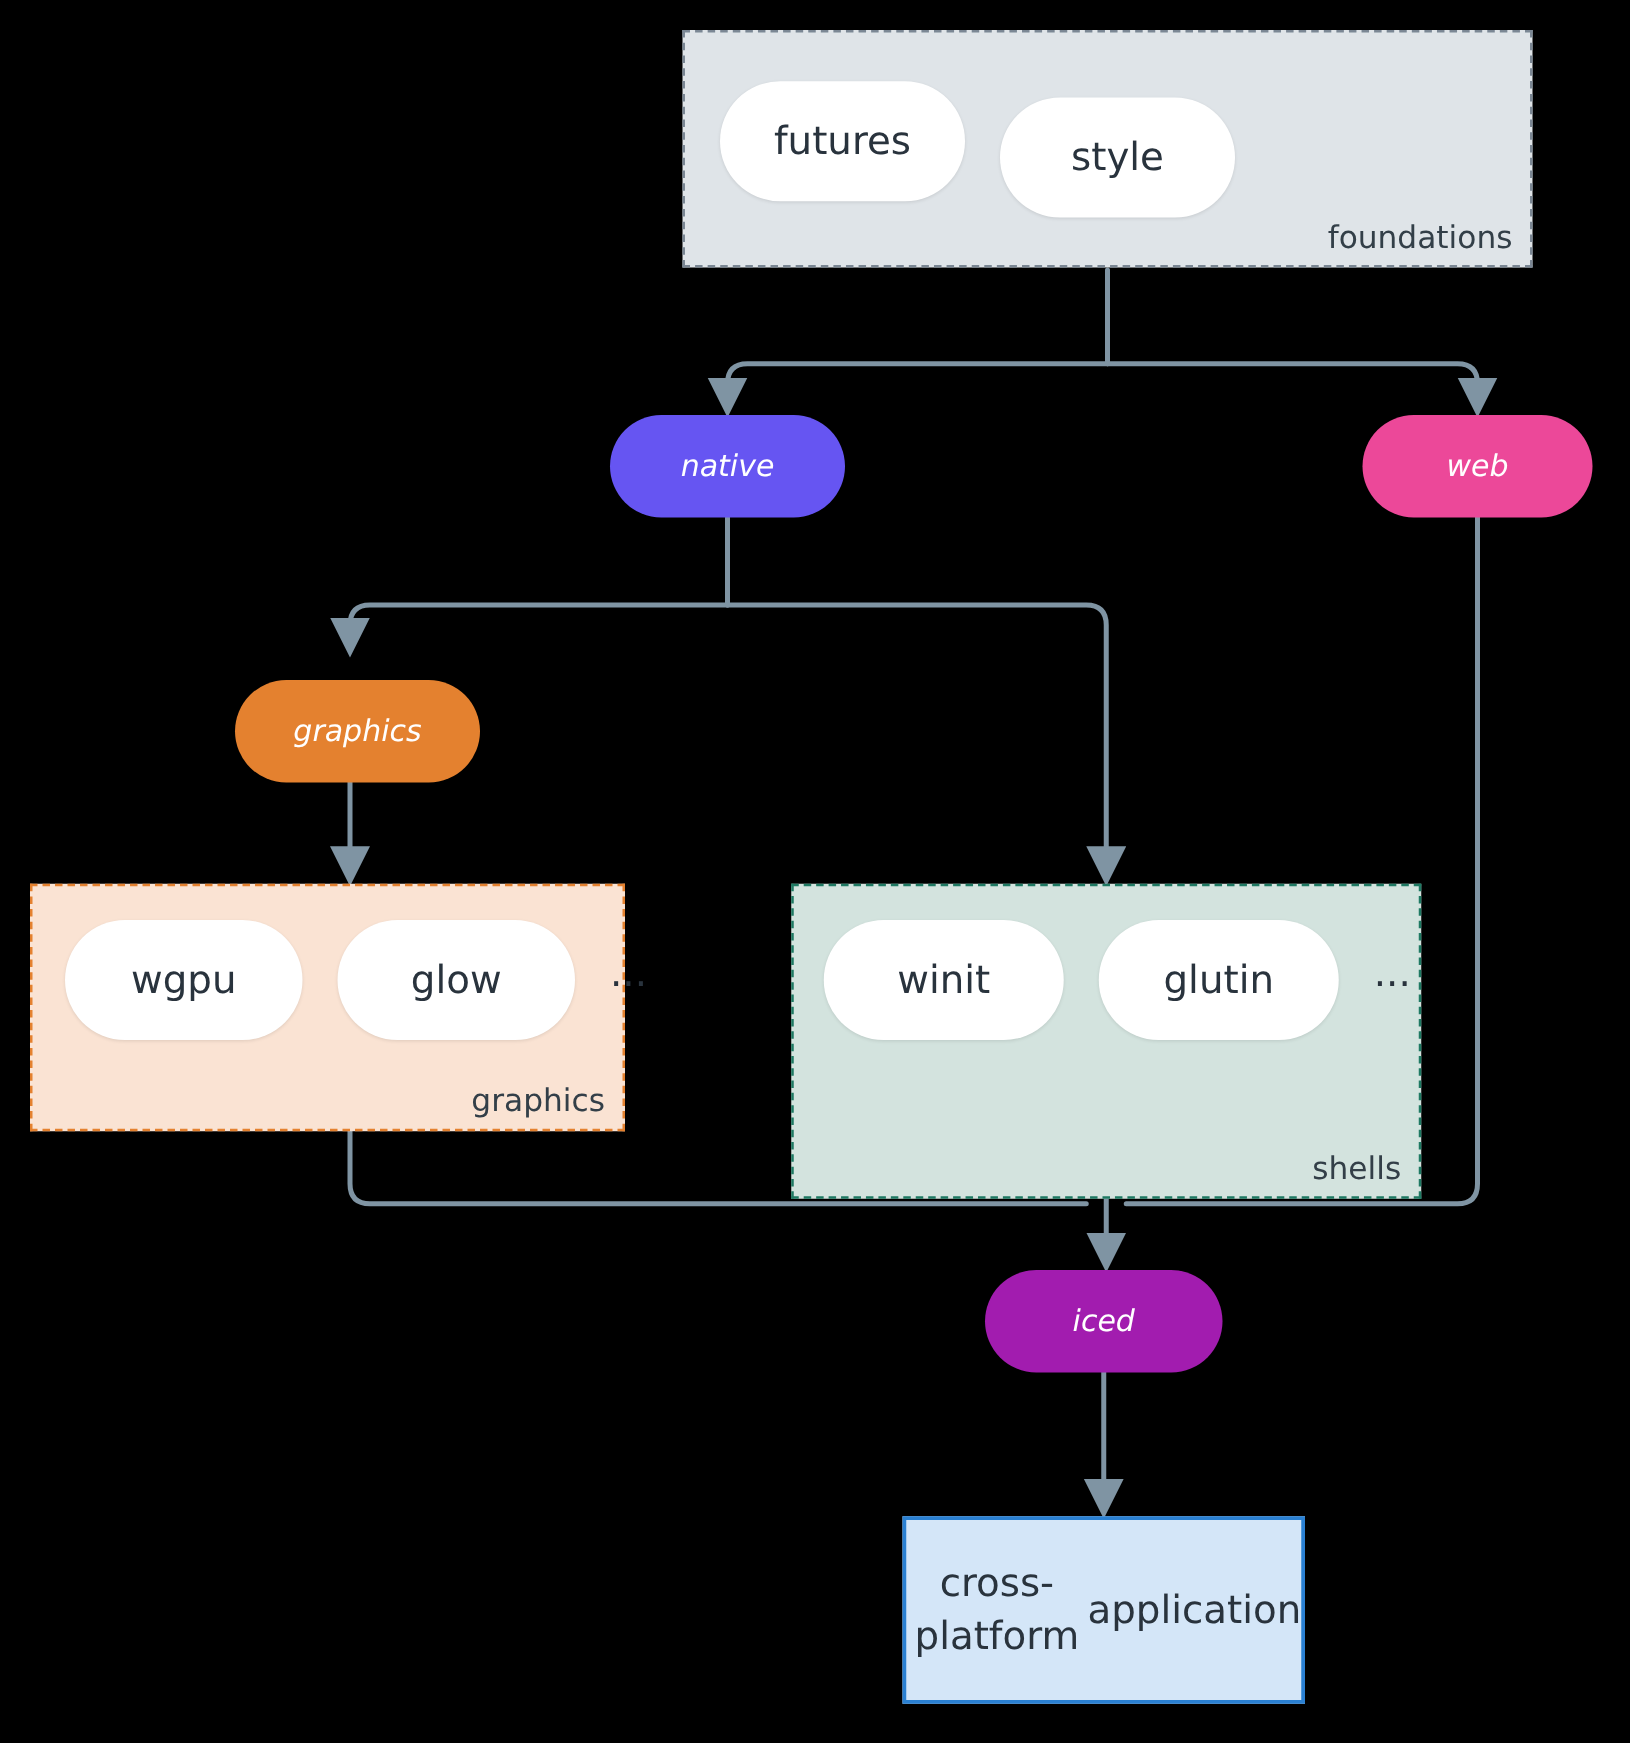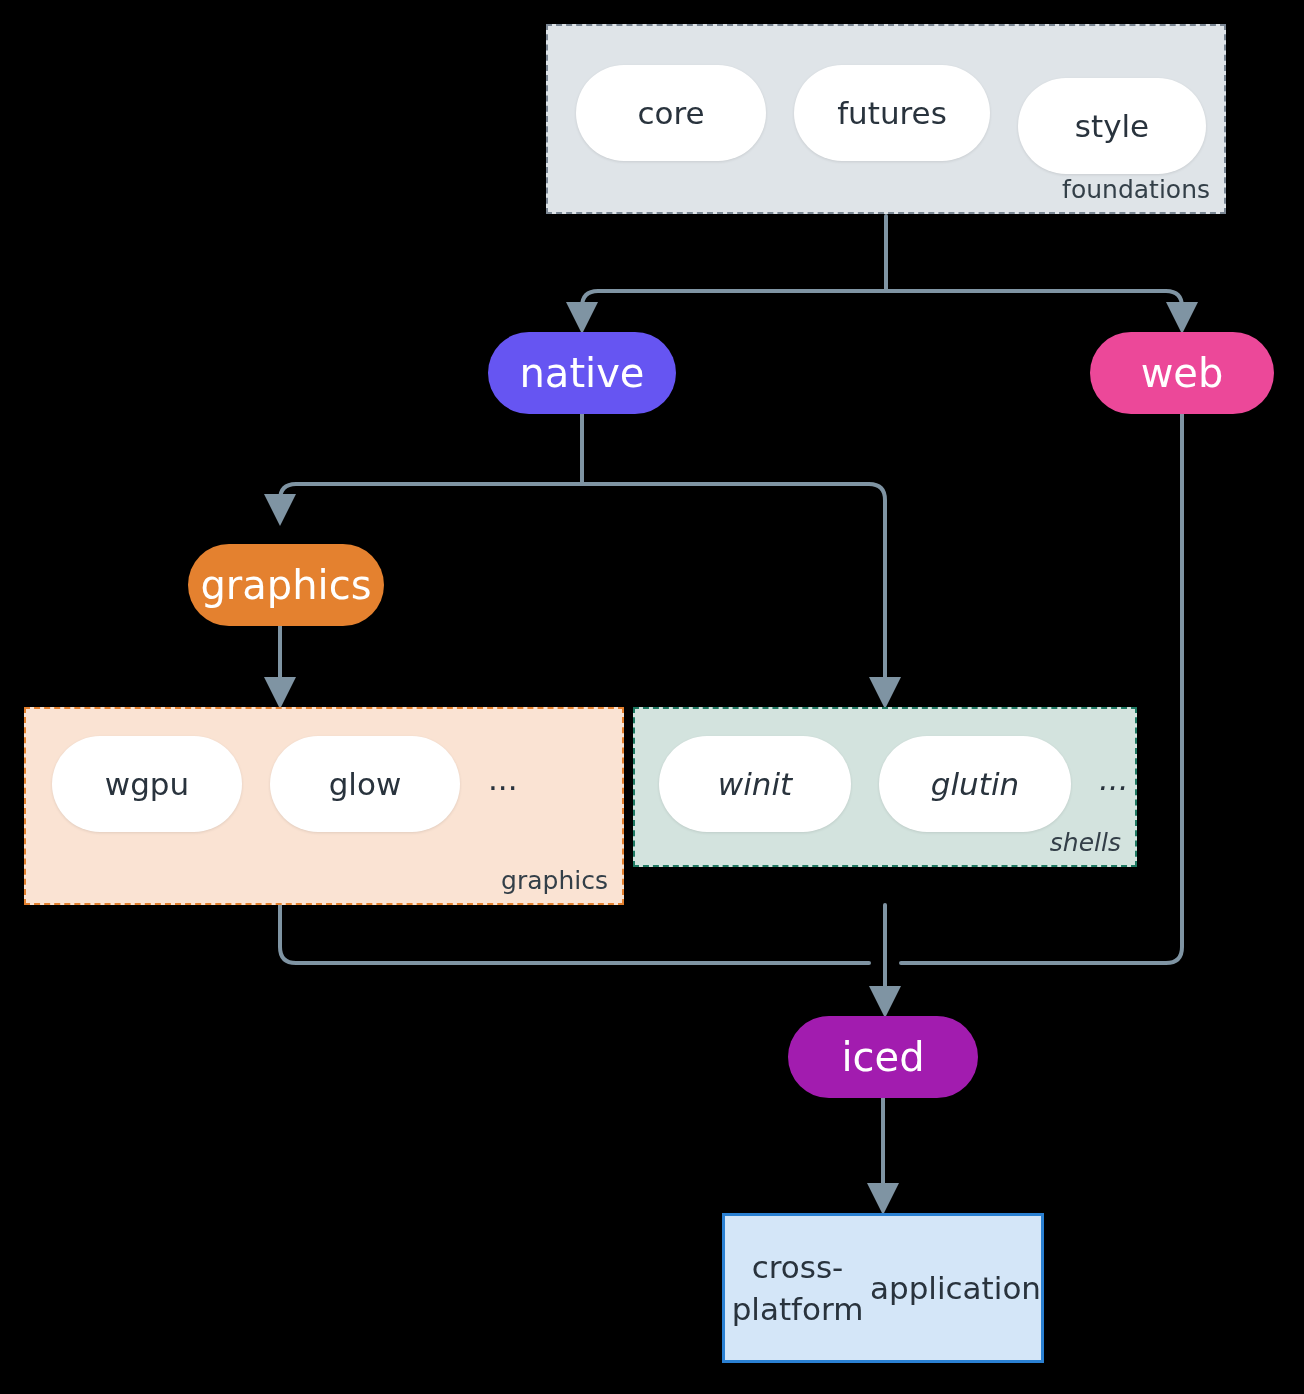--- a/index.html
+++ b/index.html
@@ -53,35 +53,34 @@
     width: 680px;
     height: 190px;
     background: #dfe4e8;
     border: 2px dashed #7b8794;
   }
   #group-foundations .group-items { left: 28px; top: 26px; }
 
   #group-renderers {
     left: 24px;
     top: 707px;
-    width: 600px;
+    width: 476px;
     height: 198px;
     background: #fae3d3;
     border: 2px dashed #e4812f;
   }
   #group-renderers .group-items { left: 26px; top: 27px; }
 
   #group-shells {
     left: 633px;
     top: 707px;
     width: 504px;
-    height: 160px;
+    height: 252px;
     background: #d3e3de;
     border: 2px dashed #1f7a63;
-    font-style: italic;
   }
   #group-shells .group-items { left: 24px; top: 27px; }
 
   
   .chip {
     display: flex;
     align-items: center;
     justify-content: center;
     height: 96px;
     background: #ffffff;
@@ -107,23 +106,24 @@
     padding-bottom: 10px;
   }
 
   
   .node {
     position: absolute;
     display: flex;
     align-items: center;
     justify-content: center;
     color: #ffffff;
-    font-size: 40px;
+    font-size: 24px;
     border-radius: 44px;
     box-sizing: border-box;
+    font-style: italic;
   }
   #node-native  { left: 488px; top: 332px; width: 188px; height: 82px; background: #6655f2; }
   #node-web     { left: 1090px; top: 332px; width: 184px; height: 82px; background: #ec4899; }
   #node-graphics{ left: 188px; top: 524px; width: 196px; height: 82px; background: #e4812f; margin-top: 20px; }
   #node-iced    { left: 788px; top: 1016px; width: 190px; height: 82px; background: #a21caf; }
 
   
   #node-application {
     position: absolute;
     left: 722px;
@@ -168,21 +168,20 @@
       <path d="M280,905 L280,947 Q280,963 296,963 L869,963"></path>
       <path d="M1182,414 L1182,947 Q1182,963 1166,963 L901,963"></path>
       <path d="M885,905 L885,1010" marker-end="url(#arrow)"></path>
 
       <path d="M883,1098 L883,1207" marker-end="url(#arrow)"></path>
     </g>
   </svg>
 
   <div class="group" id="group-foundations">
     <div class="group-items">
-      <div class="chip w-core">core</div>
       <div class="chip w-futures">futures</div>
       <div class="chip w-style">style</div>
     </div>
     <div class="group-label">foundations</div>
   </div>
 
   <div class="group" id="group-renderers">
     <div class="group-items">
       <div class="chip w-wgpu">wgpu</div>
       <div class="chip w-glow">glow</div>

